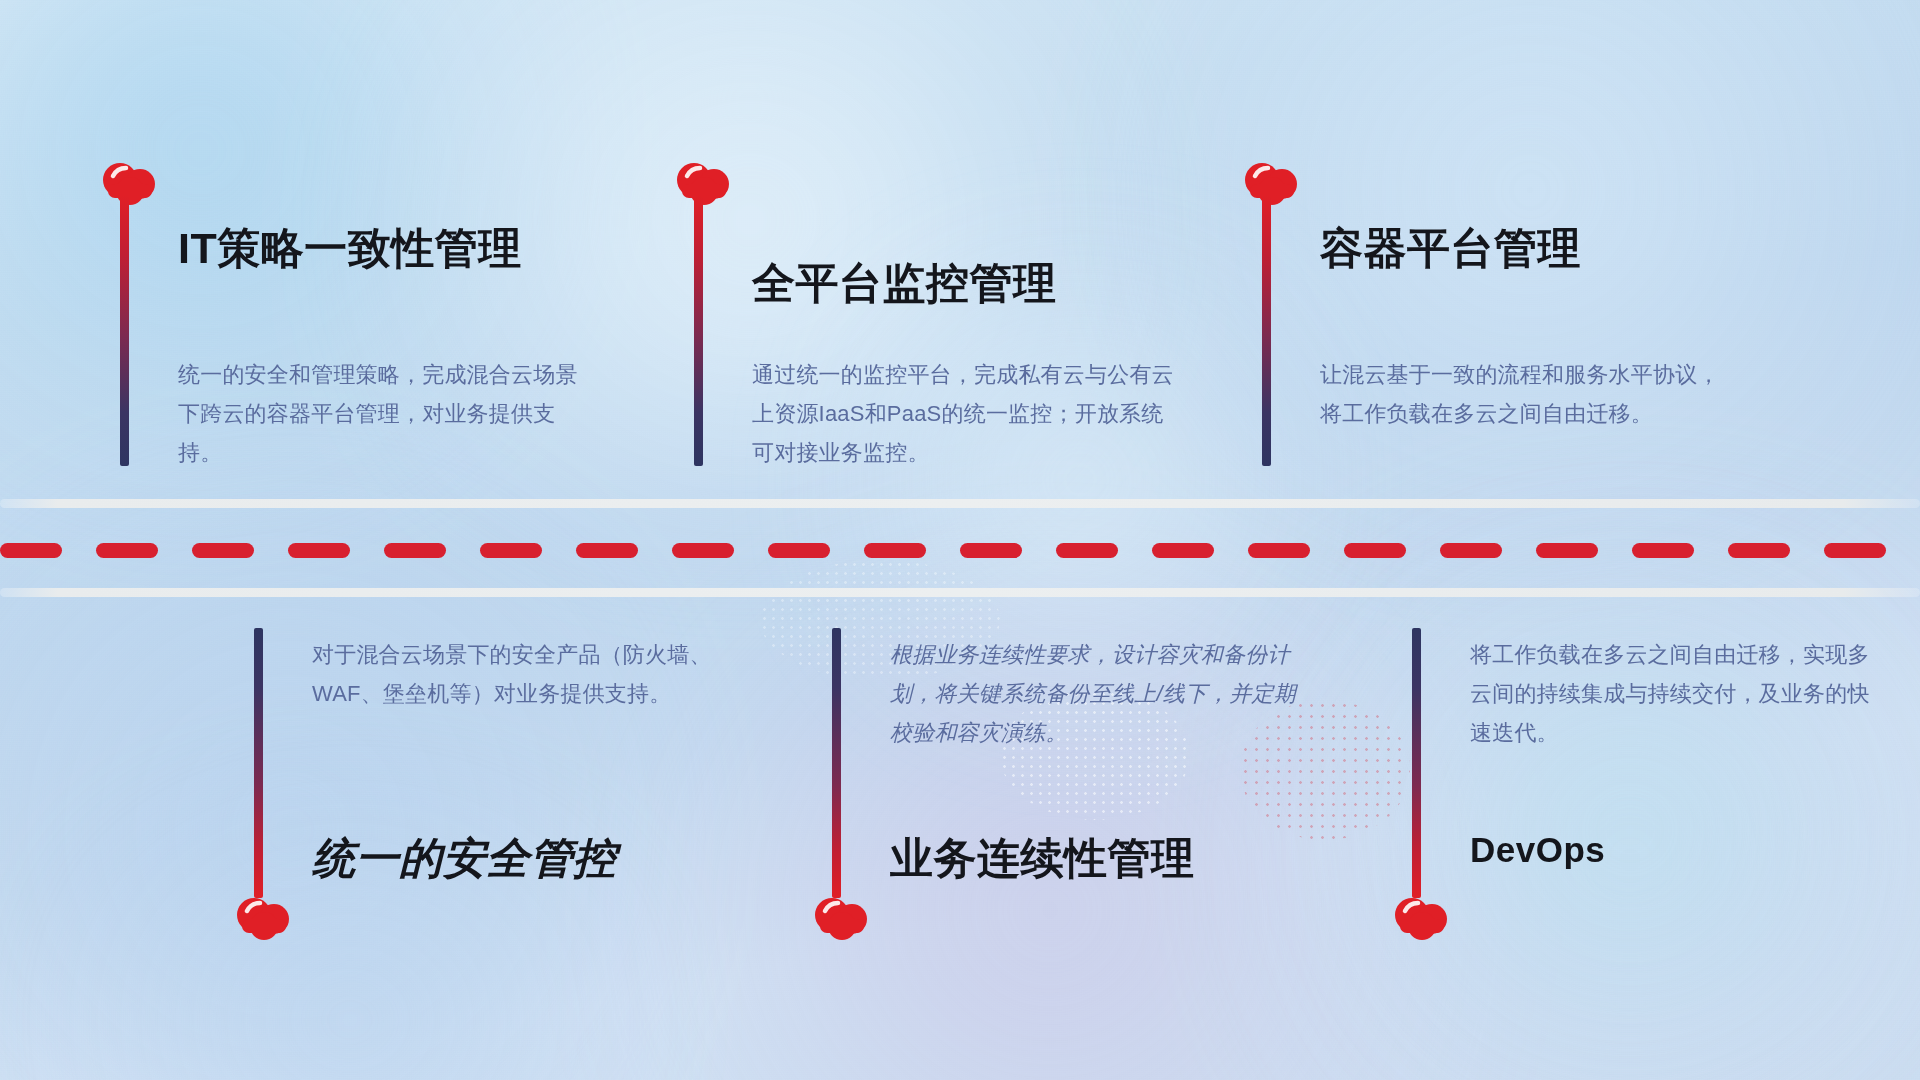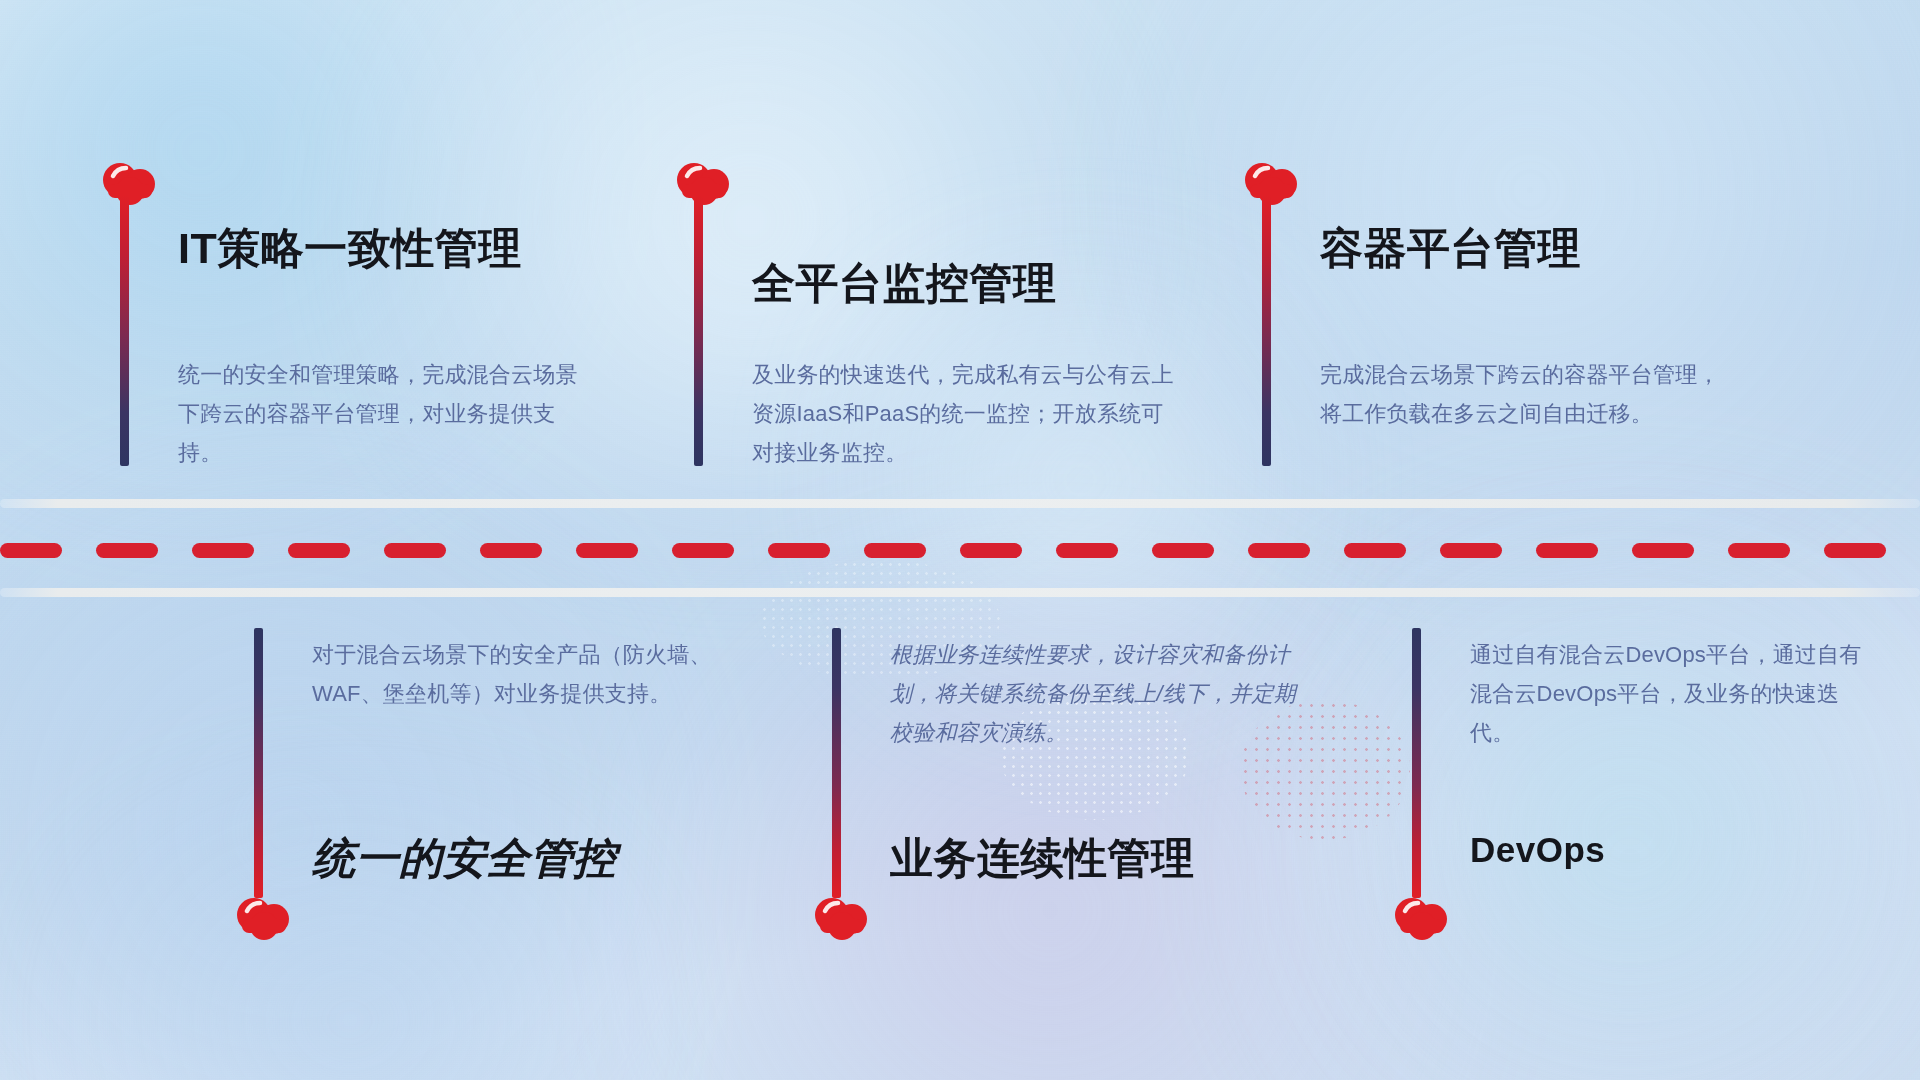--- a/index.html
+++ b/index.html
@@ -126,38 +126,38 @@
         <circle cx="22" cy="20" r="17"></circle>
             <circle cx="42" cy="24" r="15"></circle>
             <circle cx="32" cy="31" r="14"></circle>
         <rect x="10" y="24" width="44" height="14" rx="7"></rect>
       </g>
       <path d="M15 16 Q19 8 28 8" stroke="#ffffff" stroke-width="4.5" fill="none" stroke-linecap="round" opacity=".9"></path>
       </svg>
     </div>
     <div class="stem stem-top" style="left:694px;top:196px;height:270px;"></div>
     <div class="title" style="left:752px;top:220px;margin-top:35px;">全平台监控管理</div>
-    <div class="body" style="left:752px;top:355px;width:430px;">及业务的快速迭代，完成私有云与公有云上资源IaaS和PaaS的统一监控；开放系统可对接业务监控。</div>
+    <div class="body" style="left:752px;top:355px;width:430px;">通过统一的监控平台，完成私有云与公有云上资源IaaS和PaaS的统一监控；开放系统可对接业务监控。</div>
   </div>
 
   <div class="col">
     <div class="cloud" style="position:absolute;left:1240px;top:160px;">
       <svg viewBox="0 0 62 46">
           <g fill="#e01f26">
         <circle cx="22" cy="20" r="17"></circle>
             <circle cx="42" cy="24" r="15"></circle>
             <circle cx="32" cy="31" r="14"></circle>
         <rect x="10" y="24" width="44" height="14" rx="7"></rect>
       </g>
       <path d="M15 16 Q19 8 28 8" stroke="#ffffff" stroke-width="4.5" fill="none" stroke-linecap="round" opacity=".9"></path>
       </svg>
     </div>
     <div class="stem stem-top" style="left:1262px;top:196px;height:270px;"></div>
     <div class="title" style="left:1320px;top:220px;">容器平台管理</div>
-    <div class="body" style="left:1320px;top:355px;width:420px;">完成混合云场景下跨云的容器平台管理，将工作负载在多云之间自由迁移。</div>
+    <div class="body" style="left:1320px;top:355px;width:420px;">让混云基于一致的流程和服务水平协议，将工作负载在多云之间自由迁移。</div>
   </div>
 
   <div class="col">
     <div class="body" style="left:312px;top:635px;width:420px;">对于混合云场景下的安全产品（防火墙、WAF、堡垒机等）对业务提供支持。</div>
     <div class="stem stem-bot" style="left:254px;top:628px;height:270px;"></div>
     <div class="title" style="left:312px;top:830px;font-style:italic;">统一的安全管控</div>
     <div class="cloud" style="position:absolute;left:232px;top:895px;">
       <svg viewBox="0 0 62 46">
           <g fill="#e01f26">
         <circle cx="22" cy="20" r="17"></circle>
@@ -181,21 +181,21 @@
             <circle cx="42" cy="24" r="15"></circle>
             <circle cx="32" cy="31" r="14"></circle>
         <rect x="10" y="24" width="44" height="14" rx="7"></rect>
       </g>
       <path d="M15 16 Q19 8 28 8" stroke="#ffffff" stroke-width="4.5" fill="none" stroke-linecap="round" opacity=".9"></path>
       </svg>
     </div>
   </div>
 
   <div class="col">
-    <div class="body" style="left:1470px;top:635px;width:400px;">通过自有混合云DevOps平台，通过自有混合云DevOps平台，及业务的快速迭代。</div>
+    <div class="body" style="left:1470px;top:635px;width:400px;">将工作负载在多云之间自由迁移，实现多云间的持续集成与持续交付，及业务的快速迭代。</div>
     <div class="stem stem-bot" style="left:1412px;top:628px;height:270px;"></div>
     <div class="title title-lat" style="left:1470px;top:830px;">DevOps</div>
     <div class="cloud" style="position:absolute;left:1390px;top:895px;">
       <svg viewBox="0 0 62 46">
           <g fill="#e01f26">
         <circle cx="22" cy="20" r="17"></circle>
             <circle cx="42" cy="24" r="15"></circle>
             <circle cx="32" cy="31" r="14"></circle>
         <rect x="10" y="24" width="44" height="14" rx="7"></rect>
       </g>

